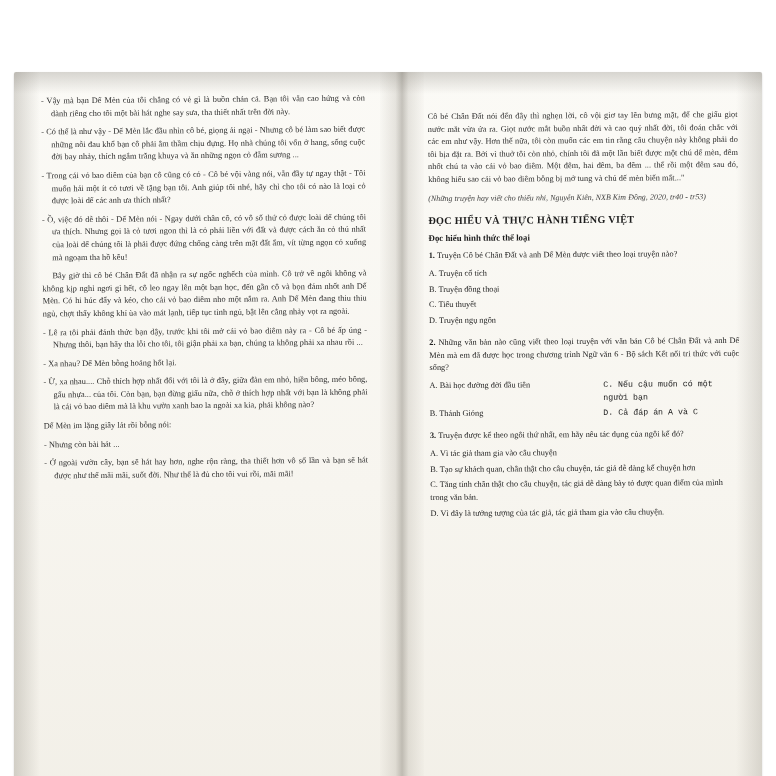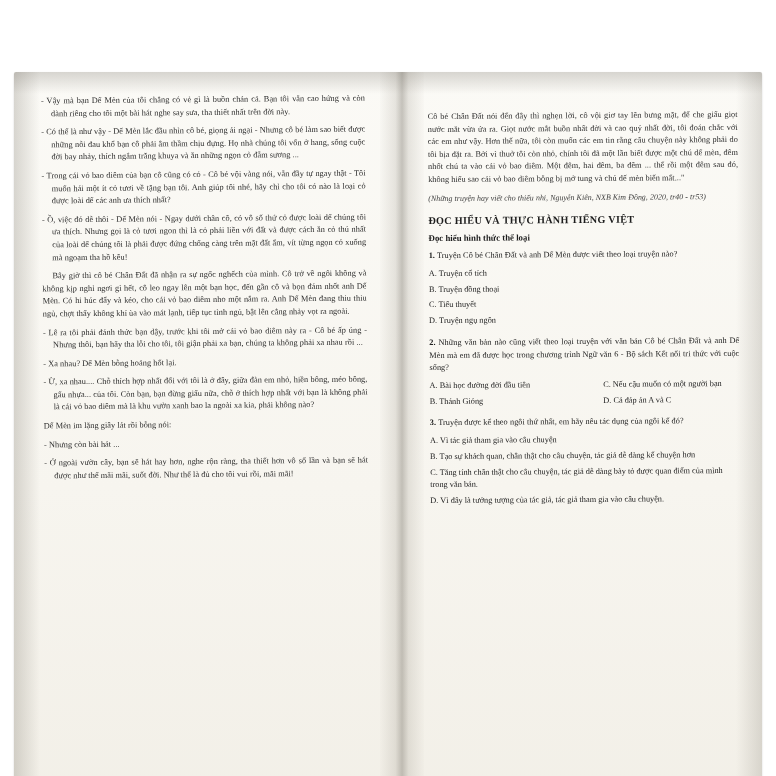--- a/index.html
+++ b/index.html
@@ -146,21 +146,21 @@
     color: #222;
     margin: 0 0 3px 0;
   }
   .opt-row {
     display: flex;
     gap: 0;
     margin: 0 0 3px 0;
   }
   .opt-row .opt { margin: 0; }
   .opt-a { width: 56%; }
-  .opt-b { width: 44%; }
+  .opt-b { width: 44%; font-family: Liberation Mono, monospace; }
 
   .footer {
     position: absolute;
     right: 16px;
     bottom: 10px;
     font-size: 8.6px;
     font-weight: bold;
     color: #222;
     letter-spacing: 0.4px;
   }

